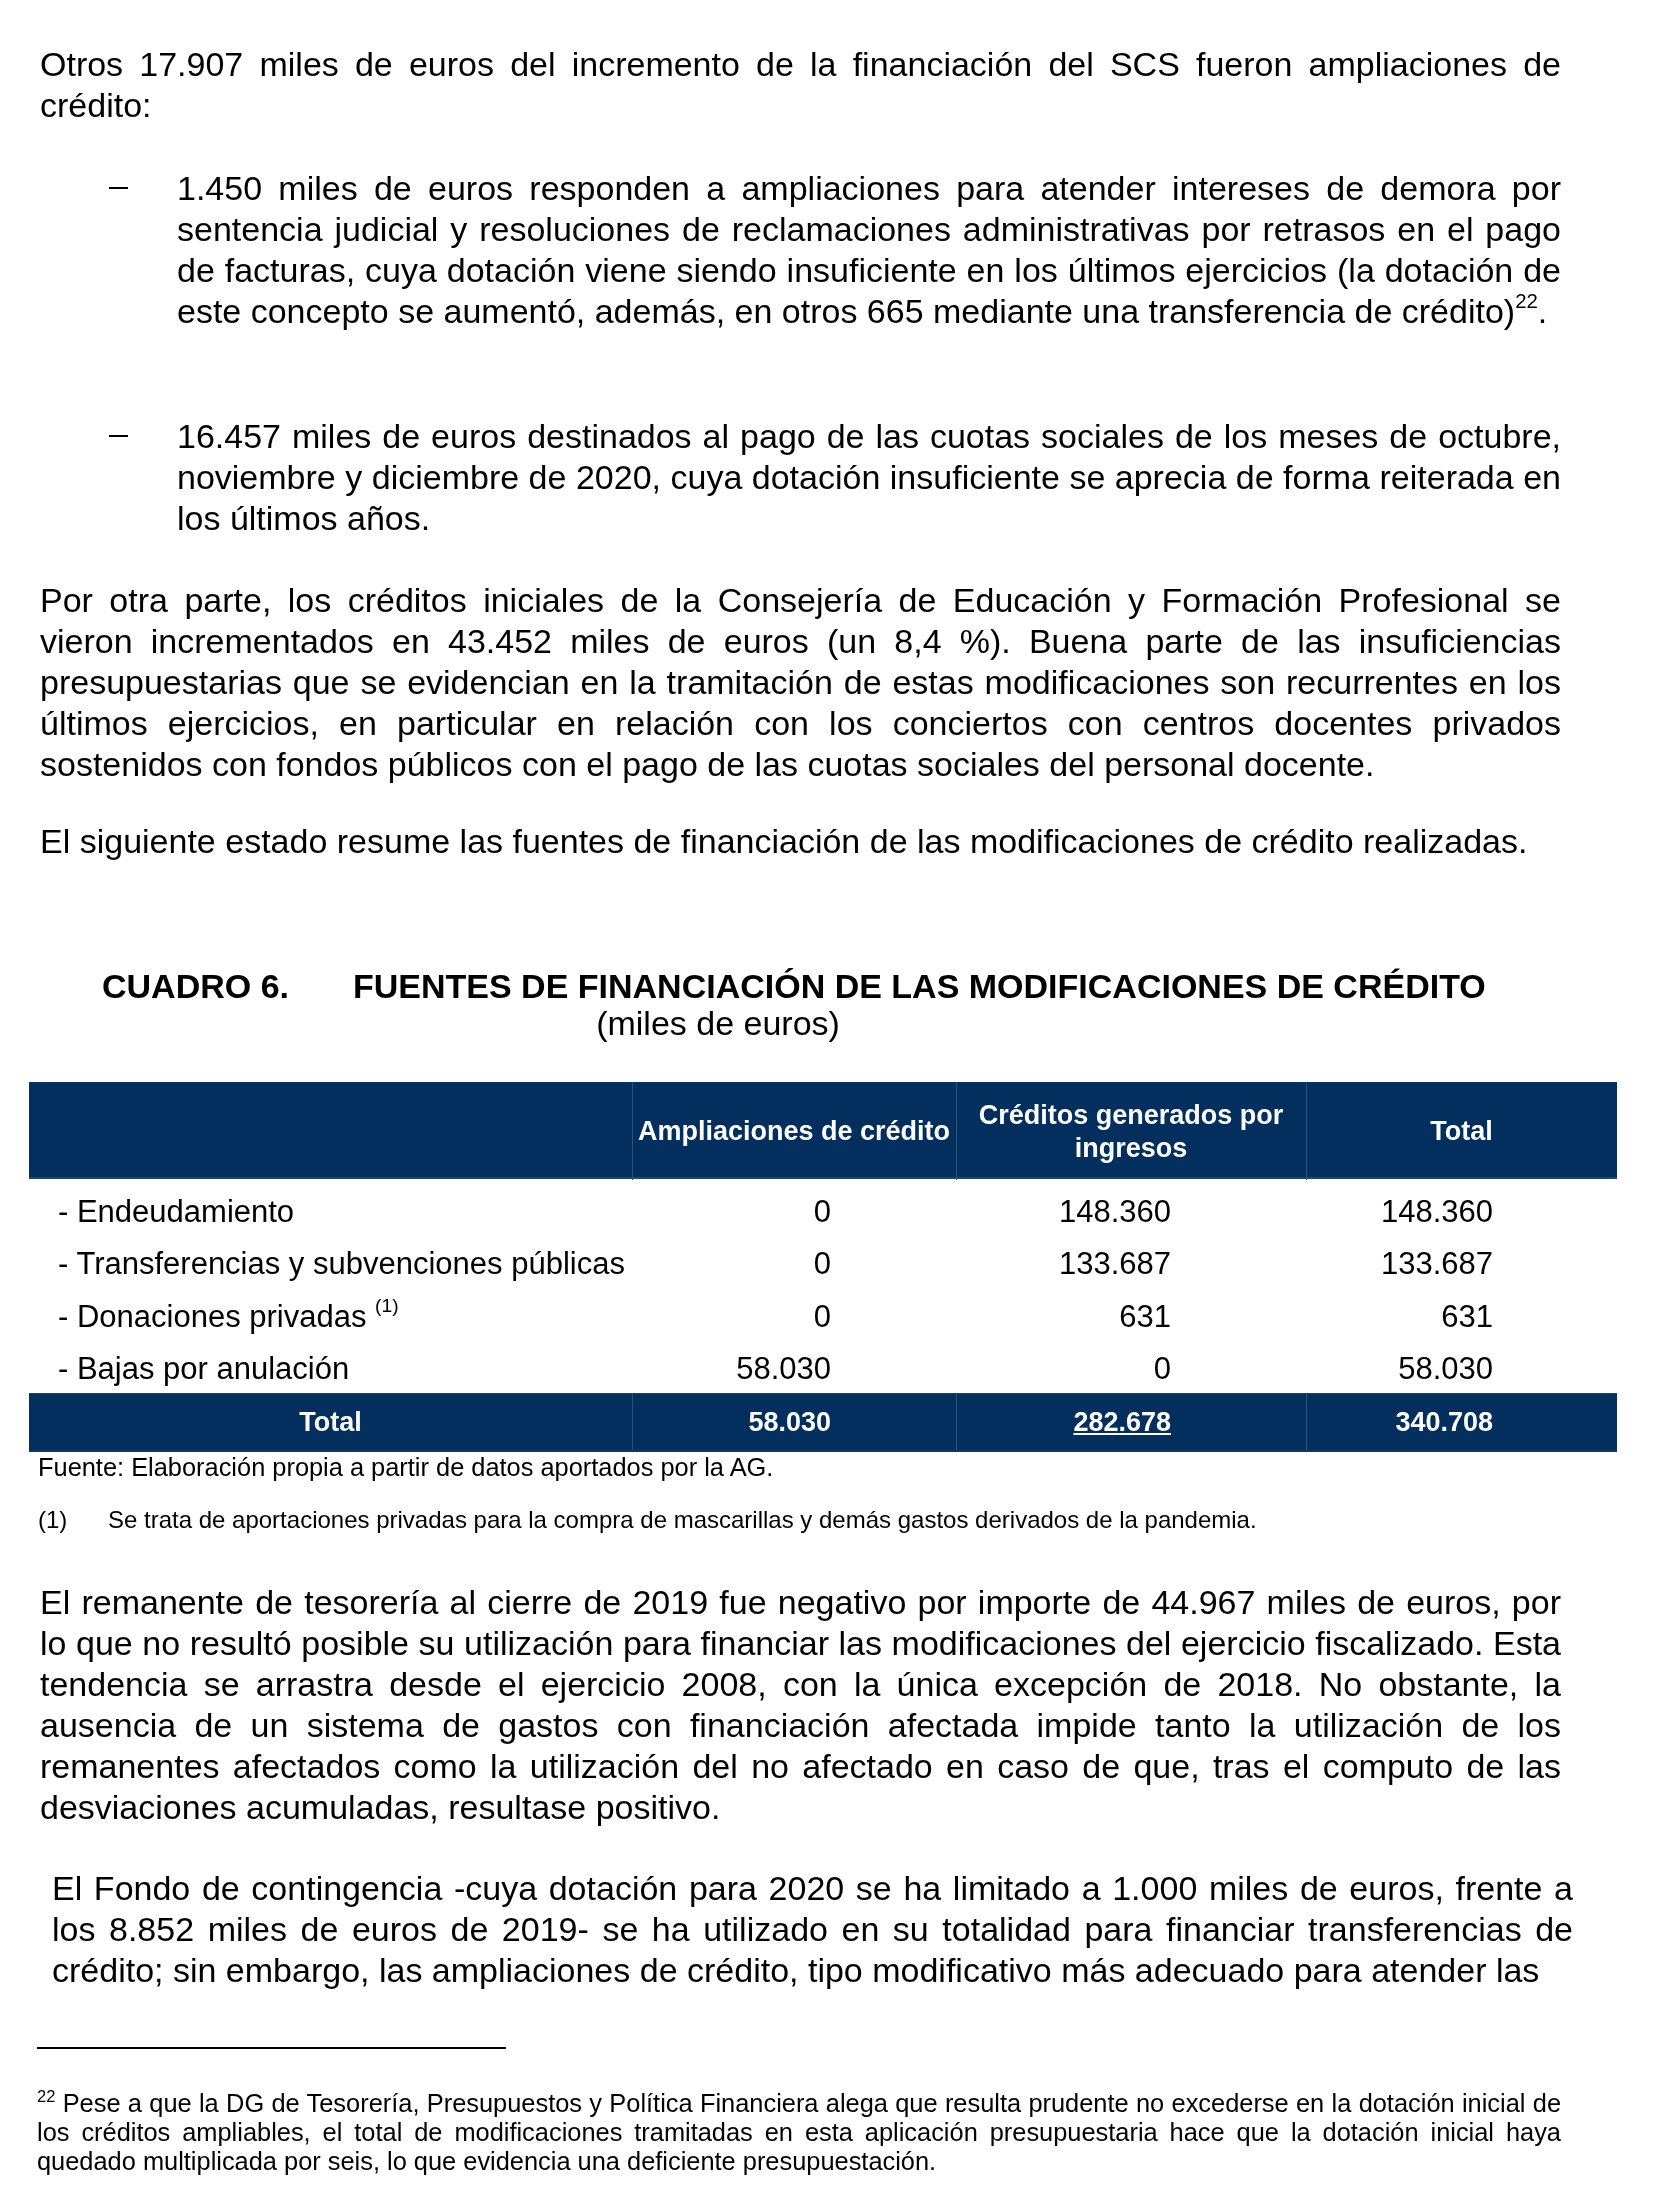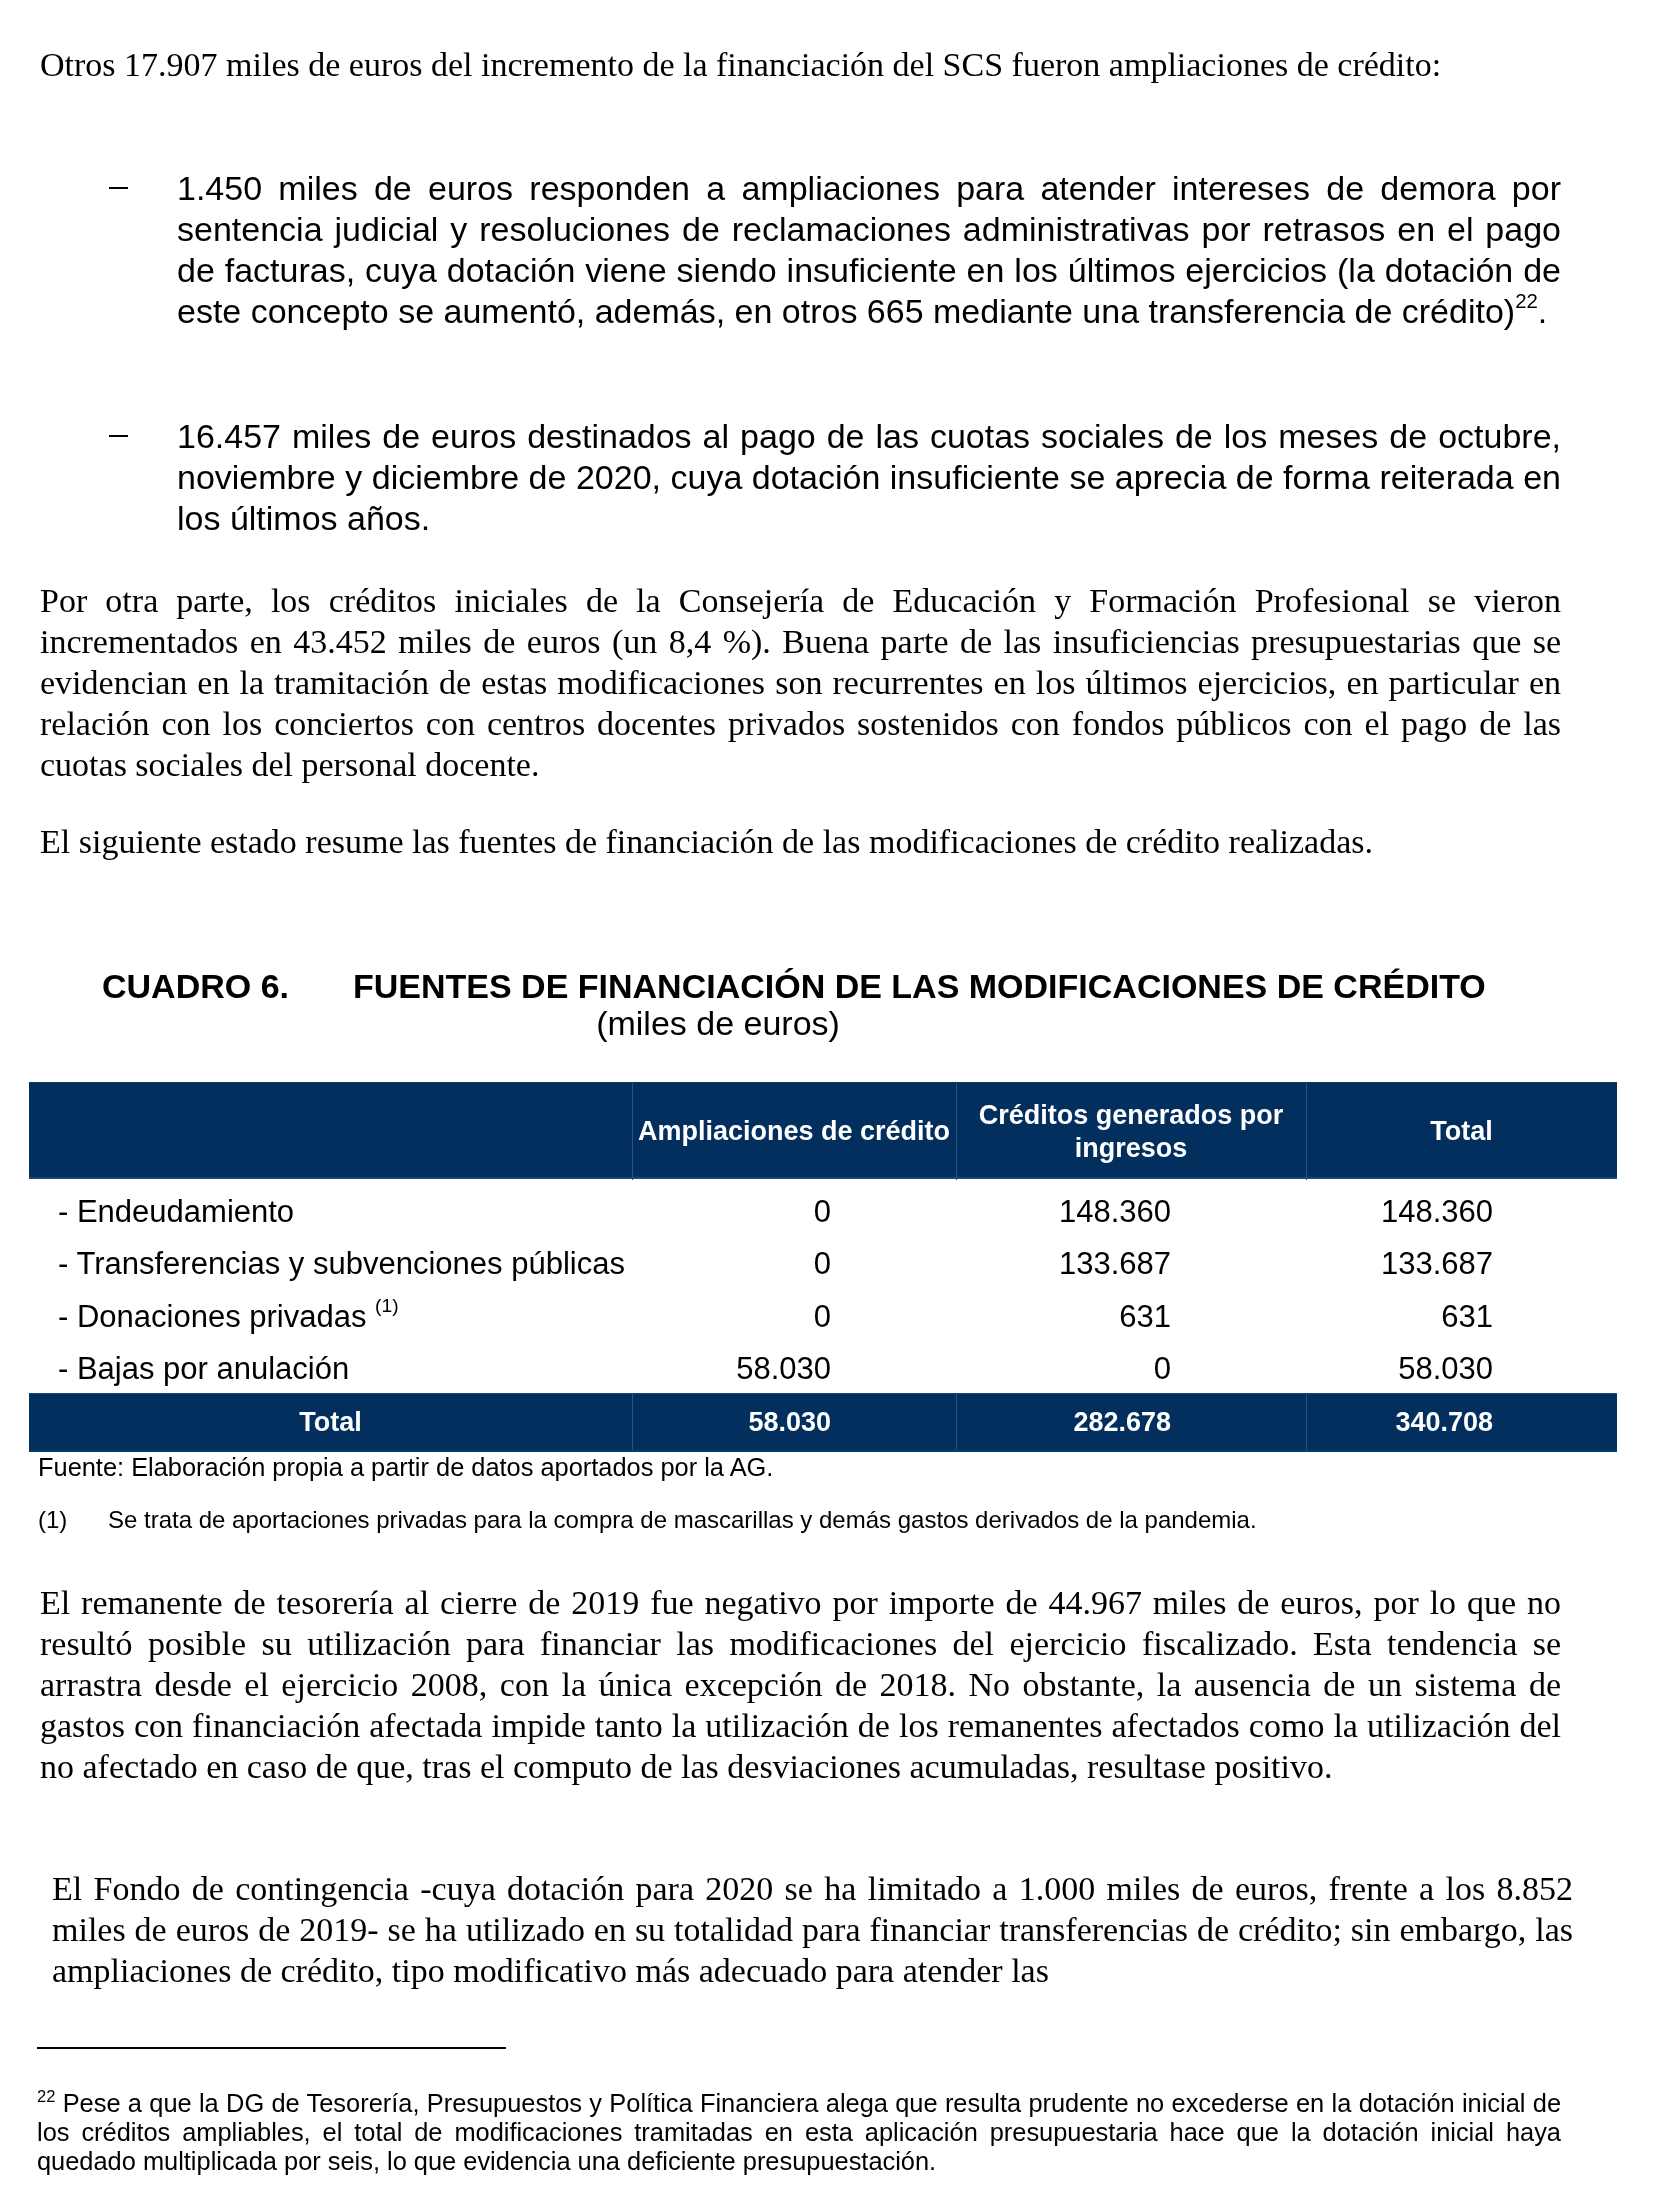--- a/index.html
+++ b/index.html
@@ -3,21 +3,21 @@
 <meta charset="utf-8">
 <style>
   html, body { margin: 0; padding: 0; background: #ffffff; }
   body {
     width: 1658px; height: 2205px; position: relative; overflow: hidden;
     font-family: "Liberation Sans", sans-serif; color: #000000;
   }
   .body-text {
     font-size: 34px; line-height: 41px; text-align: justify; text-align-last: left;
   }
-  .p { position: absolute; left: 40px; width: 1521px; font-family: Liberation Serif, serif; }
+  .p { position: absolute; left: 40px; width: 1521px; }
   .bullet { position: absolute; left: 177px; width: 1384px; }
   .dash { position: absolute; left: 109px; width: 19px; height: 1.6px; background: #000; }
   sup { font-size: 0.6em; line-height: 0; vertical-align: 0.75em; }
   .heading {
     position: absolute; top: 922px; left: 102px; font-weight: bold; font-size: 34px; line-height: 41px;
     white-space: nowrap;
     margin-top: 44px;
   }
   .heading .num { display: inline-block; width: 251px; }
   .units { position: absolute; top: 1003px; left: 0; width: 1436px; text-align: center; font-size: 34px; line-height: 41px; }
@@ -102,21 +102,21 @@
     <span class="v" style="right:446px;">0</span>
     <span class="v" style="right:124px;">58.030</span>
   </div>
 
   <div class="tot">
     <div class="vdiv" style="left:603px;height:56px;"></div>
     <div class="vdiv" style="left:927px;height:56px;"></div>
     <div class="vdiv" style="left:1277px;height:56px;"></div>
     <span class="t" style="left:0;width:603px;text-align:center;">Total</span>
     <span class="t" style="right:786px;">58.030</span>
-    <span class="t" style="right:446px;">282.678</span>
+    <span class="t" style="right:446px;text-decoration:underline;">282.678</span>
     <span class="t" style="right:124px;">340.708</span>
   </div>
 </div>
 
 <div class="src">Fuente: Elaboración propia a partir de datos aportados por la AG.</div>
 <div class="note"><span class="n">(1)</span><span>Se trata de aportaciones privadas para la compra de mascarillas y demás gastos derivados de la pandemia.</span></div>
 
 <div class="p body-text" style="top:1582px;">El remanente de tesorería al cierre de 2019 fue negativo por importe de 44.967 miles de euros, por lo que no resultó posible su utilización para financiar las modificaciones del ejercicio fiscalizado. Esta tendencia se arrastra desde el ejercicio 2008, con la única excepción de 2018. No obstante, la ausencia de un sistema de gastos con financiación afectada impide tanto la utilización de los remanentes afectados como la utilización del no afectado en caso de que, tras el computo de las desviaciones acumuladas, resultase positivo.</div>
 
 <div class="p body-text" style="top:1868px;margin-left:12px;">El Fondo de contingencia -cuya dotación para 2020 se ha limitado a 1.000 miles de euros, frente a los 8.852 miles de euros de 2019- se ha utilizado en su totalidad para financiar transferencias de crédito; sin embargo, las ampliaciones de crédito, tipo modificativo más adecuado para atender las</div>

